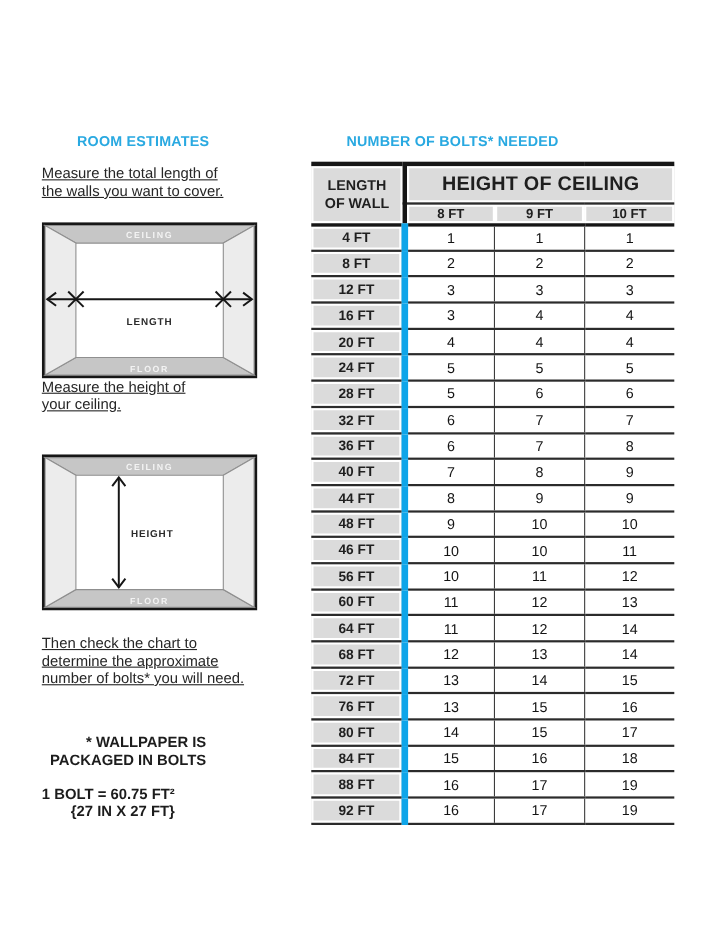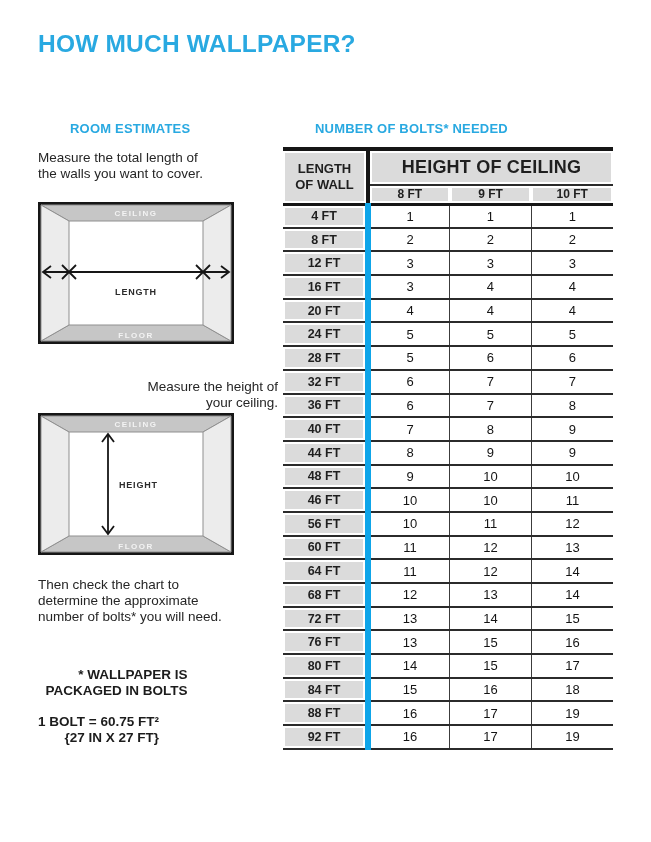--- a/index.html
+++ b/index.html
@@ -15,24 +15,24 @@
   }
   .section-label {
     position:absolute; top:121px;
     font-size:13px; font-weight:bold; color:#29a9e1; letter-spacing:0.2px;margin-left:32px;
   }
   #room-estimates-label { left:38px; }
   #bolts-needed-label { left:283px; width:330px; }
 
   .para {
     position:absolute; left:38px; width:240px;
-    font-size:13.5px; line-height:1.18; color:#262626; white-space:pre-line;
+    font-size:13.5px; line-height:1.18; color:#262626; white-space:pre-line;text-decoration:underline;
   }
   #para1 { top:150px; }
-  #para2 { top:379px;text-align:right; }
+  #para2 { top:344px; }
   #para3 { top:577px; }
 
   .note {
     position:absolute; left:38px; font-size:13.5px; line-height:1.15;
     font-weight:bold; color:#1c1c1c; white-space:pre;text-align:right;
   }
   #footnote { top:667px; }
   #bolt-info { top:714px; }
 
   .diagram { position:absolute; left:38px; }
@@ -71,21 +71,20 @@
     border-bottom:2px solid #2b2b2b; border-left:1px solid #3c3c3c;
     background:#ffffff;
   }
   tbody td.first-data { border-left:none; }
 </style>
 </head>
 <body>
 
 <div class="page">
 
-  <h1 class="page-title">HOW MUCH WALLPAPER?</h1>
 
   <div class="section-label" id="room-estimates-label">ROOM ESTIMATES</div>
   <div class="section-label" id="bolts-needed-label">NUMBER OF BOLTS* NEEDED</div>
 
   <p class="para" id="para1">Measure the total length of
 the walls you want to cover.</p>
 
   <svg class="diagram" id="diagram-length" width="196" height="142" viewBox="0 0 196 142">
     <rect x="1.5" y="1.5" width="193" height="139" fill="#ffffff" stroke="#161616" stroke-width="3"></rect>
     <polygon points="3,3 193,3 165,19 31,19" fill="#c6c6c6" stroke="#8f8f8f" stroke-width="1"></polygon>

